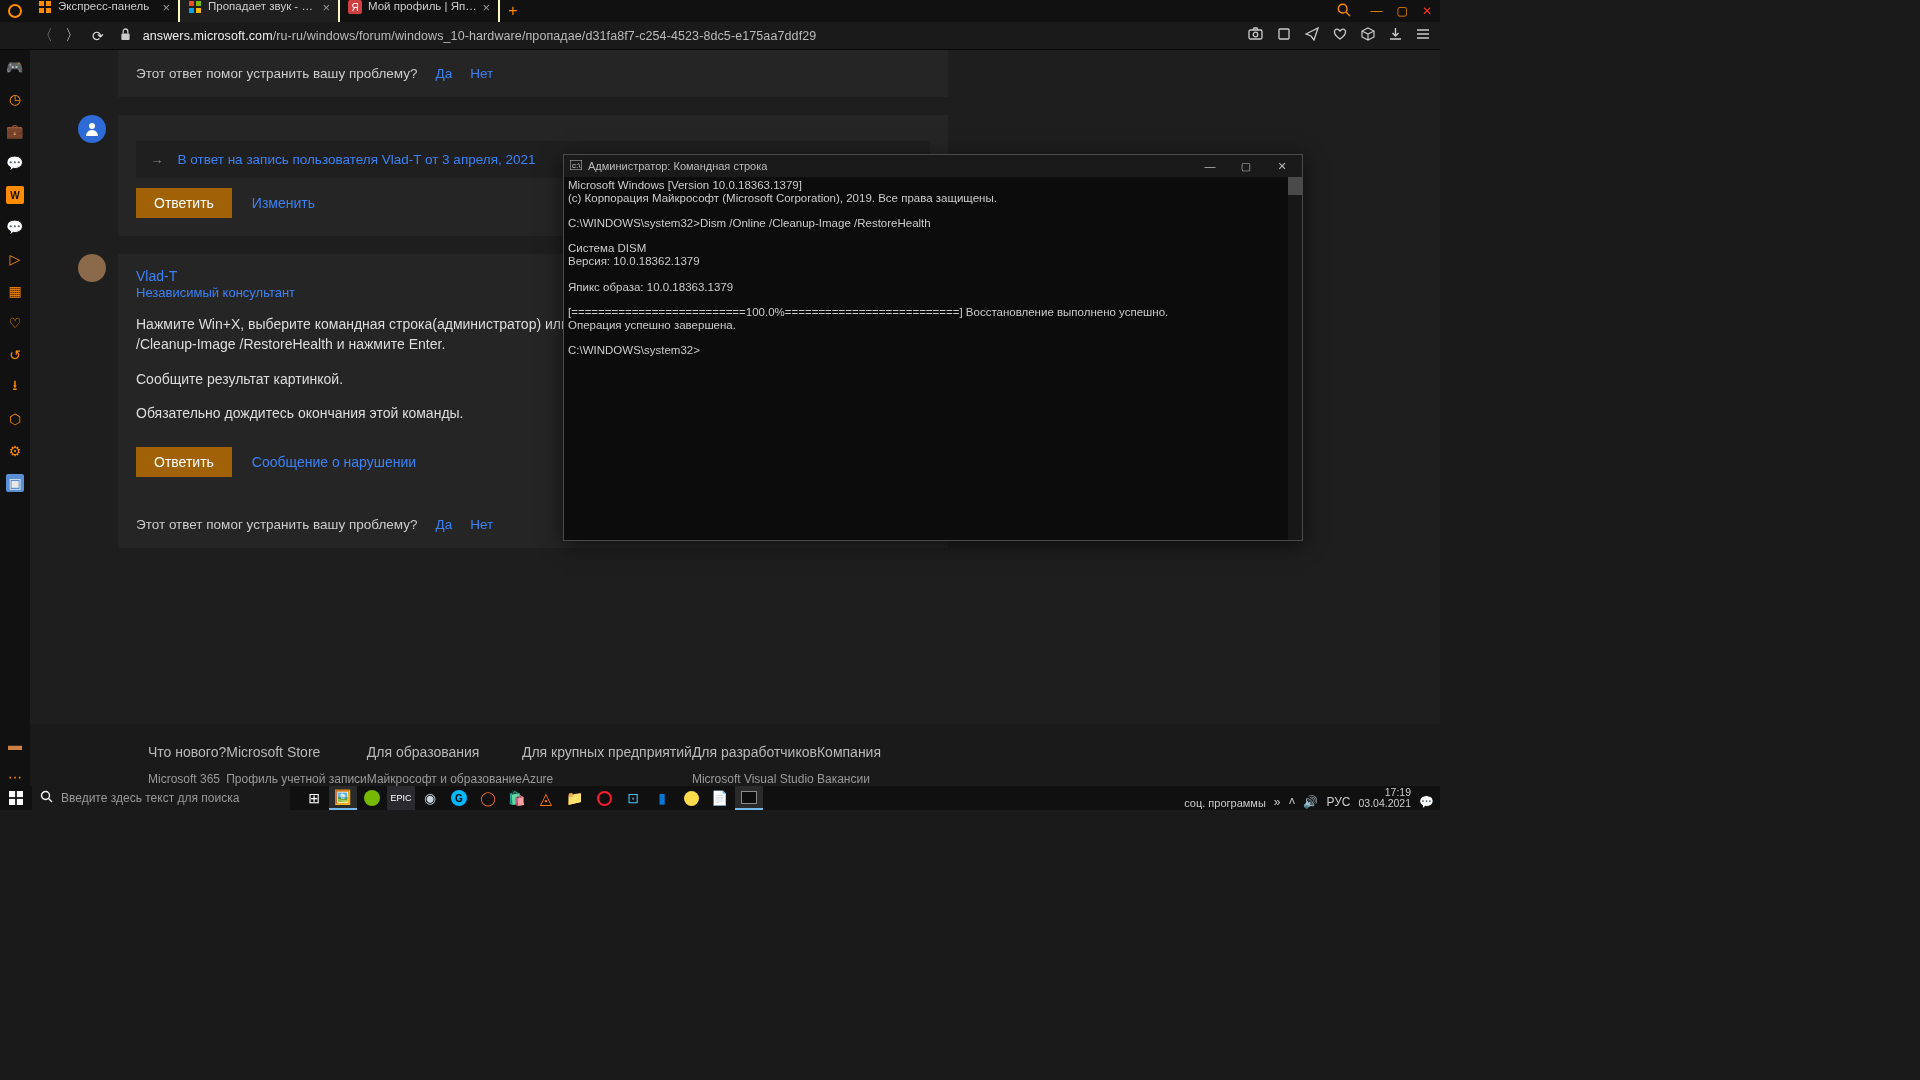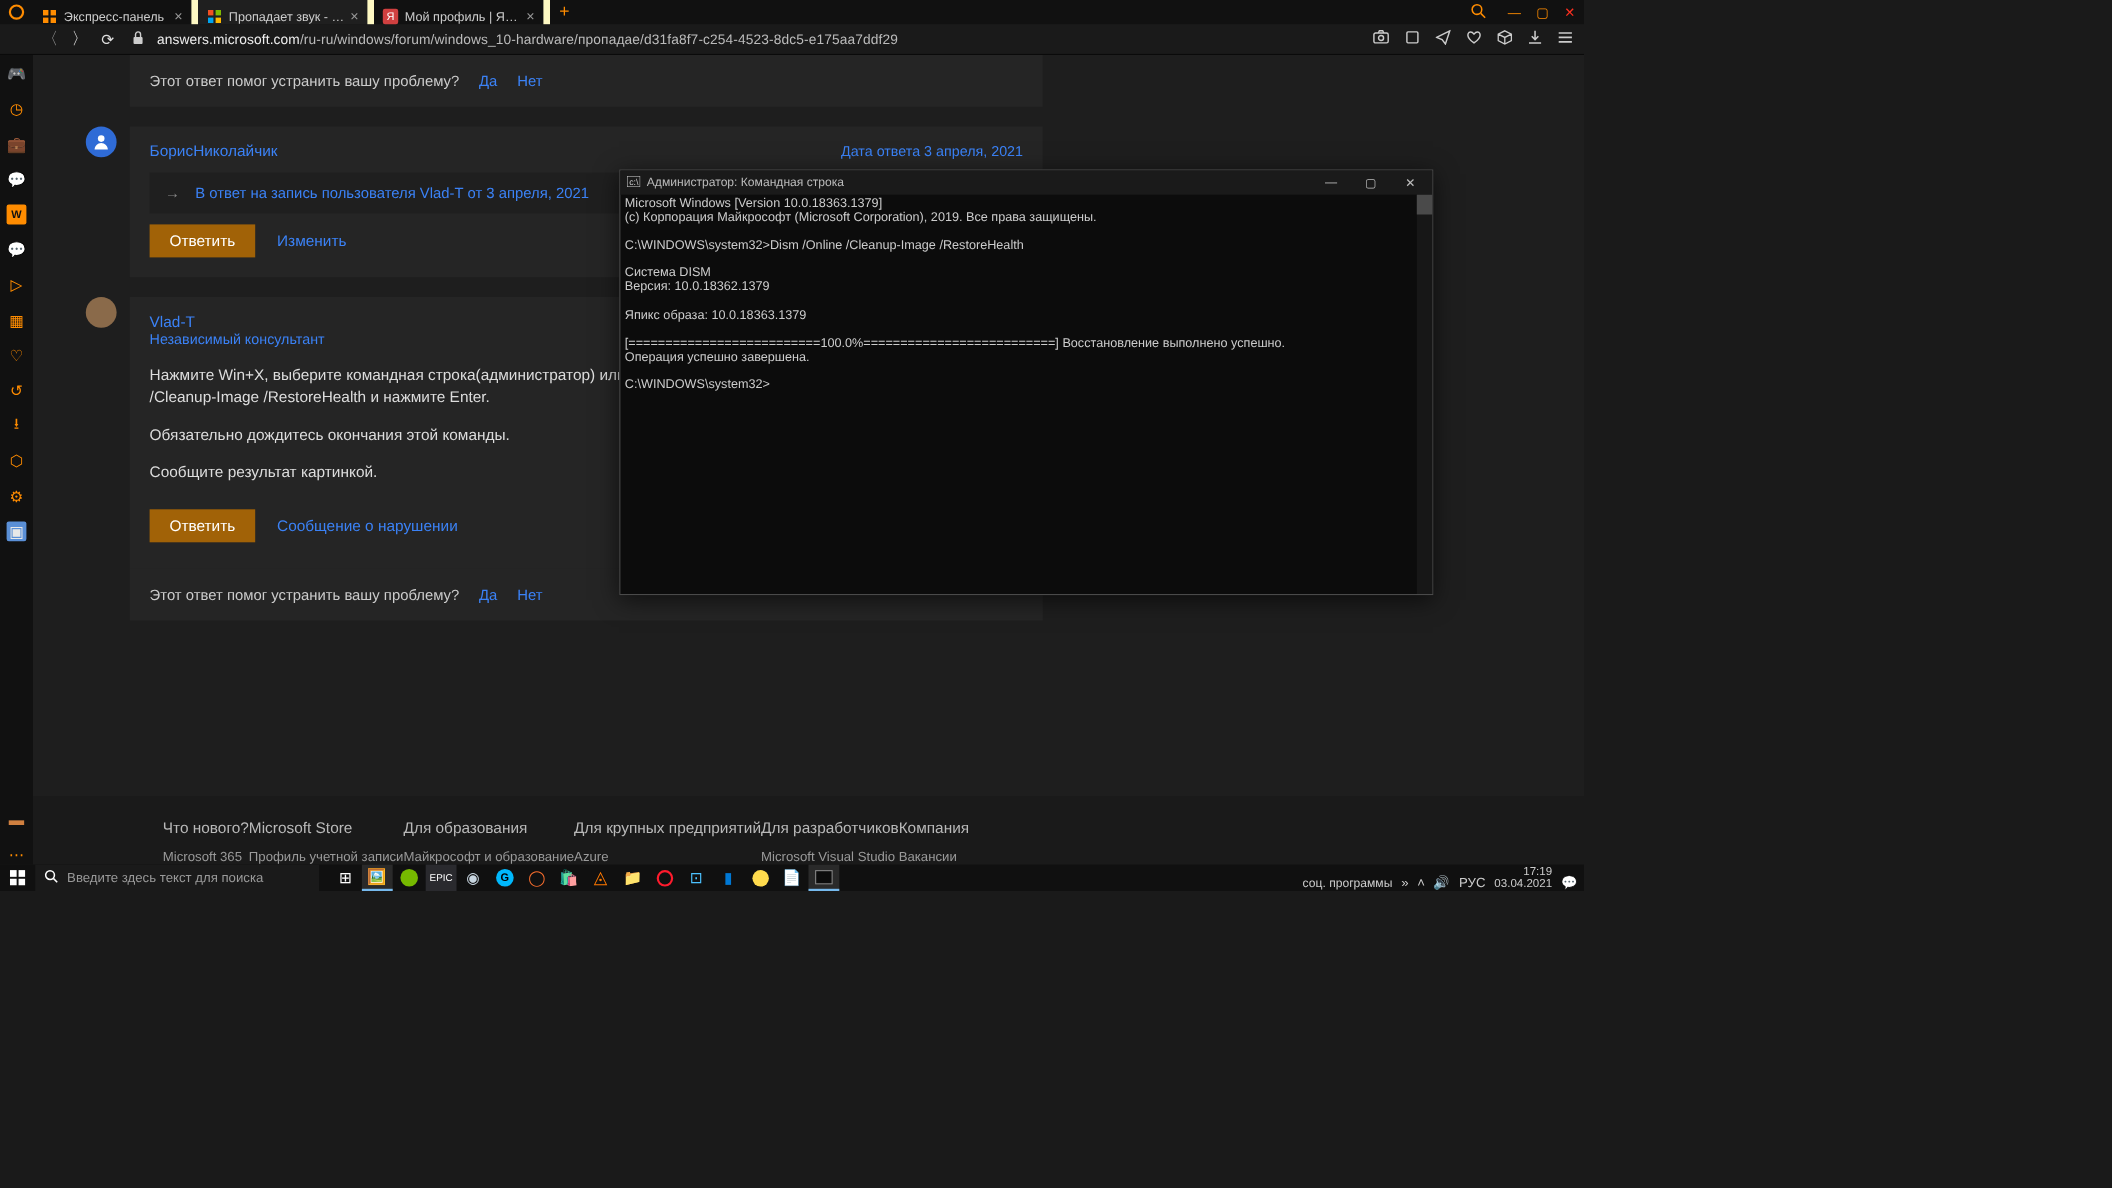--- a/index.html
+++ b/index.html
@@ -3,21 +3,21 @@
 <meta charset="utf-8">
 <style>
 * { margin:0; padding:0; box-sizing:border-box; font-family:"Segoe UI",Arial,sans-serif; }
 body { width:1440px; height:810px; background:#1a1a1a; color:#ccc; overflow:hidden; position:relative; font-size:13px; }
 
 
 .titlebar { height:22px; background:#111; display:flex; align-items:center; justify-content:space-between; }
 .titlebar-left { width:30px; display:flex; align-items:center; justify-content:center; }
 .titlebar-left .o-logo { width:14px; height:14px; border:2px solid #ff8c00; border-radius:50%; }
 .tabs { display:flex; height:22px; flex:1; }
-.tab { display:flex; align-items:flex-end; padding:0 8px; min-width:150px; max-width:160px; color:#ccc; font-size:11.5px; position:relative; border-right:6px solid #fef9c3; }
+.tab { display:flex; align-items:flex-start; padding:0 8px; min-width:150px; max-width:160px; color:#ccc; font-size:11.5px; position:relative; border-right:2px solid #fef9c3; }
 .tab.active { background:#1f1f1f; }
 .tab .favicon { width:14px; height:14px; margin-right:6px; display:inline-flex; align-items:center; justify-content:center; font-size:10px; }
 .tab .label { flex:1; white-space:nowrap; overflow:hidden; text-overflow:ellipsis; }
 .tab .close { font-size:13px; color:#999; margin-left:4px; }
 .tab-add { width:26px; display:flex; align-items:center; justify-content:center; color:#ff8c00; font-size:16px; }
 .titlebar-right { display:flex; align-items:center; gap:14px; padding-right:8px; }
 .titlebar-right .tb-icon { color:#ff8c00; font-size:13px; }
 .win-controls { display:flex; gap:14px; margin-left:6px; }
 .win-controls span { font-size:12px; }
 .win-min,.win-max{color:#ff8c00;} .win-close{color:#ff3020;font-size:14px;}
@@ -213,24 +213,20 @@
     </div>
 
     <div class="reply">
       <div class="avatar">
         <svg width="16" height="16" viewBox="0 0 16 16" fill="#fff">
             <circle cx="8" cy="5" r="3"></circle>
             <path d="M2 15c0-3.3 2.7-6 6-6s6 2.7 6 6"></path>
           </svg>
       </div>
       <div class="reply-inner">
-        <div class="reply-header">
-          <span class="username">БорисНиколайчик</span>
-          <span class="reply-date">Дата ответа 3 апреля, 2021</span>
-        </div>
         <div class="quote-bar">
           <span class="arrow">→</span>
           <span>В ответ на запись пользователя Vlad-T от 3 апреля, 2021</span>
         </div>
         <div class="reply-actions">
           <button class="btn-primary">Ответить</button>
           <span class="link-action">Изменить</span>
         </div>
       </div>
     </div>
@@ -239,22 +235,22 @@
       <div class="avatar photo"></div>
       <div class="reply-inner">
         <div class="reply-header">
           <div>
             <div class="username">Vlad-T</div>
             <div class="subrole">Независимый консультант</div>
           </div>
         </div>
         <div class="reply-body">
           <p><span>Нажмите Win+X, выберите командная строка(администратор) или PowerShe</span><br><span>/Cleanup-Image /RestoreHealth и нажмите Enter.</span></p>
+          <p>Сообщите результат картинкой.</p>
           <p>Обязательно дождитесь окончания этой команды.</p>
-          <p>Сообщите результат картинкой.</p>
         </div>
         <div class="reply-actions">
           <button class="btn-primary">Ответить</button>
           <span class="link-action">Сообщение о нарушении</span>
         </div>
       </div>
       <div class="helpful-bar" style="margin-top:6px;">
         <span>Этот ответ помог устранить вашу проблему?</span>
         <span class="link">Да</span>
         <span class="link">Нет</span>

